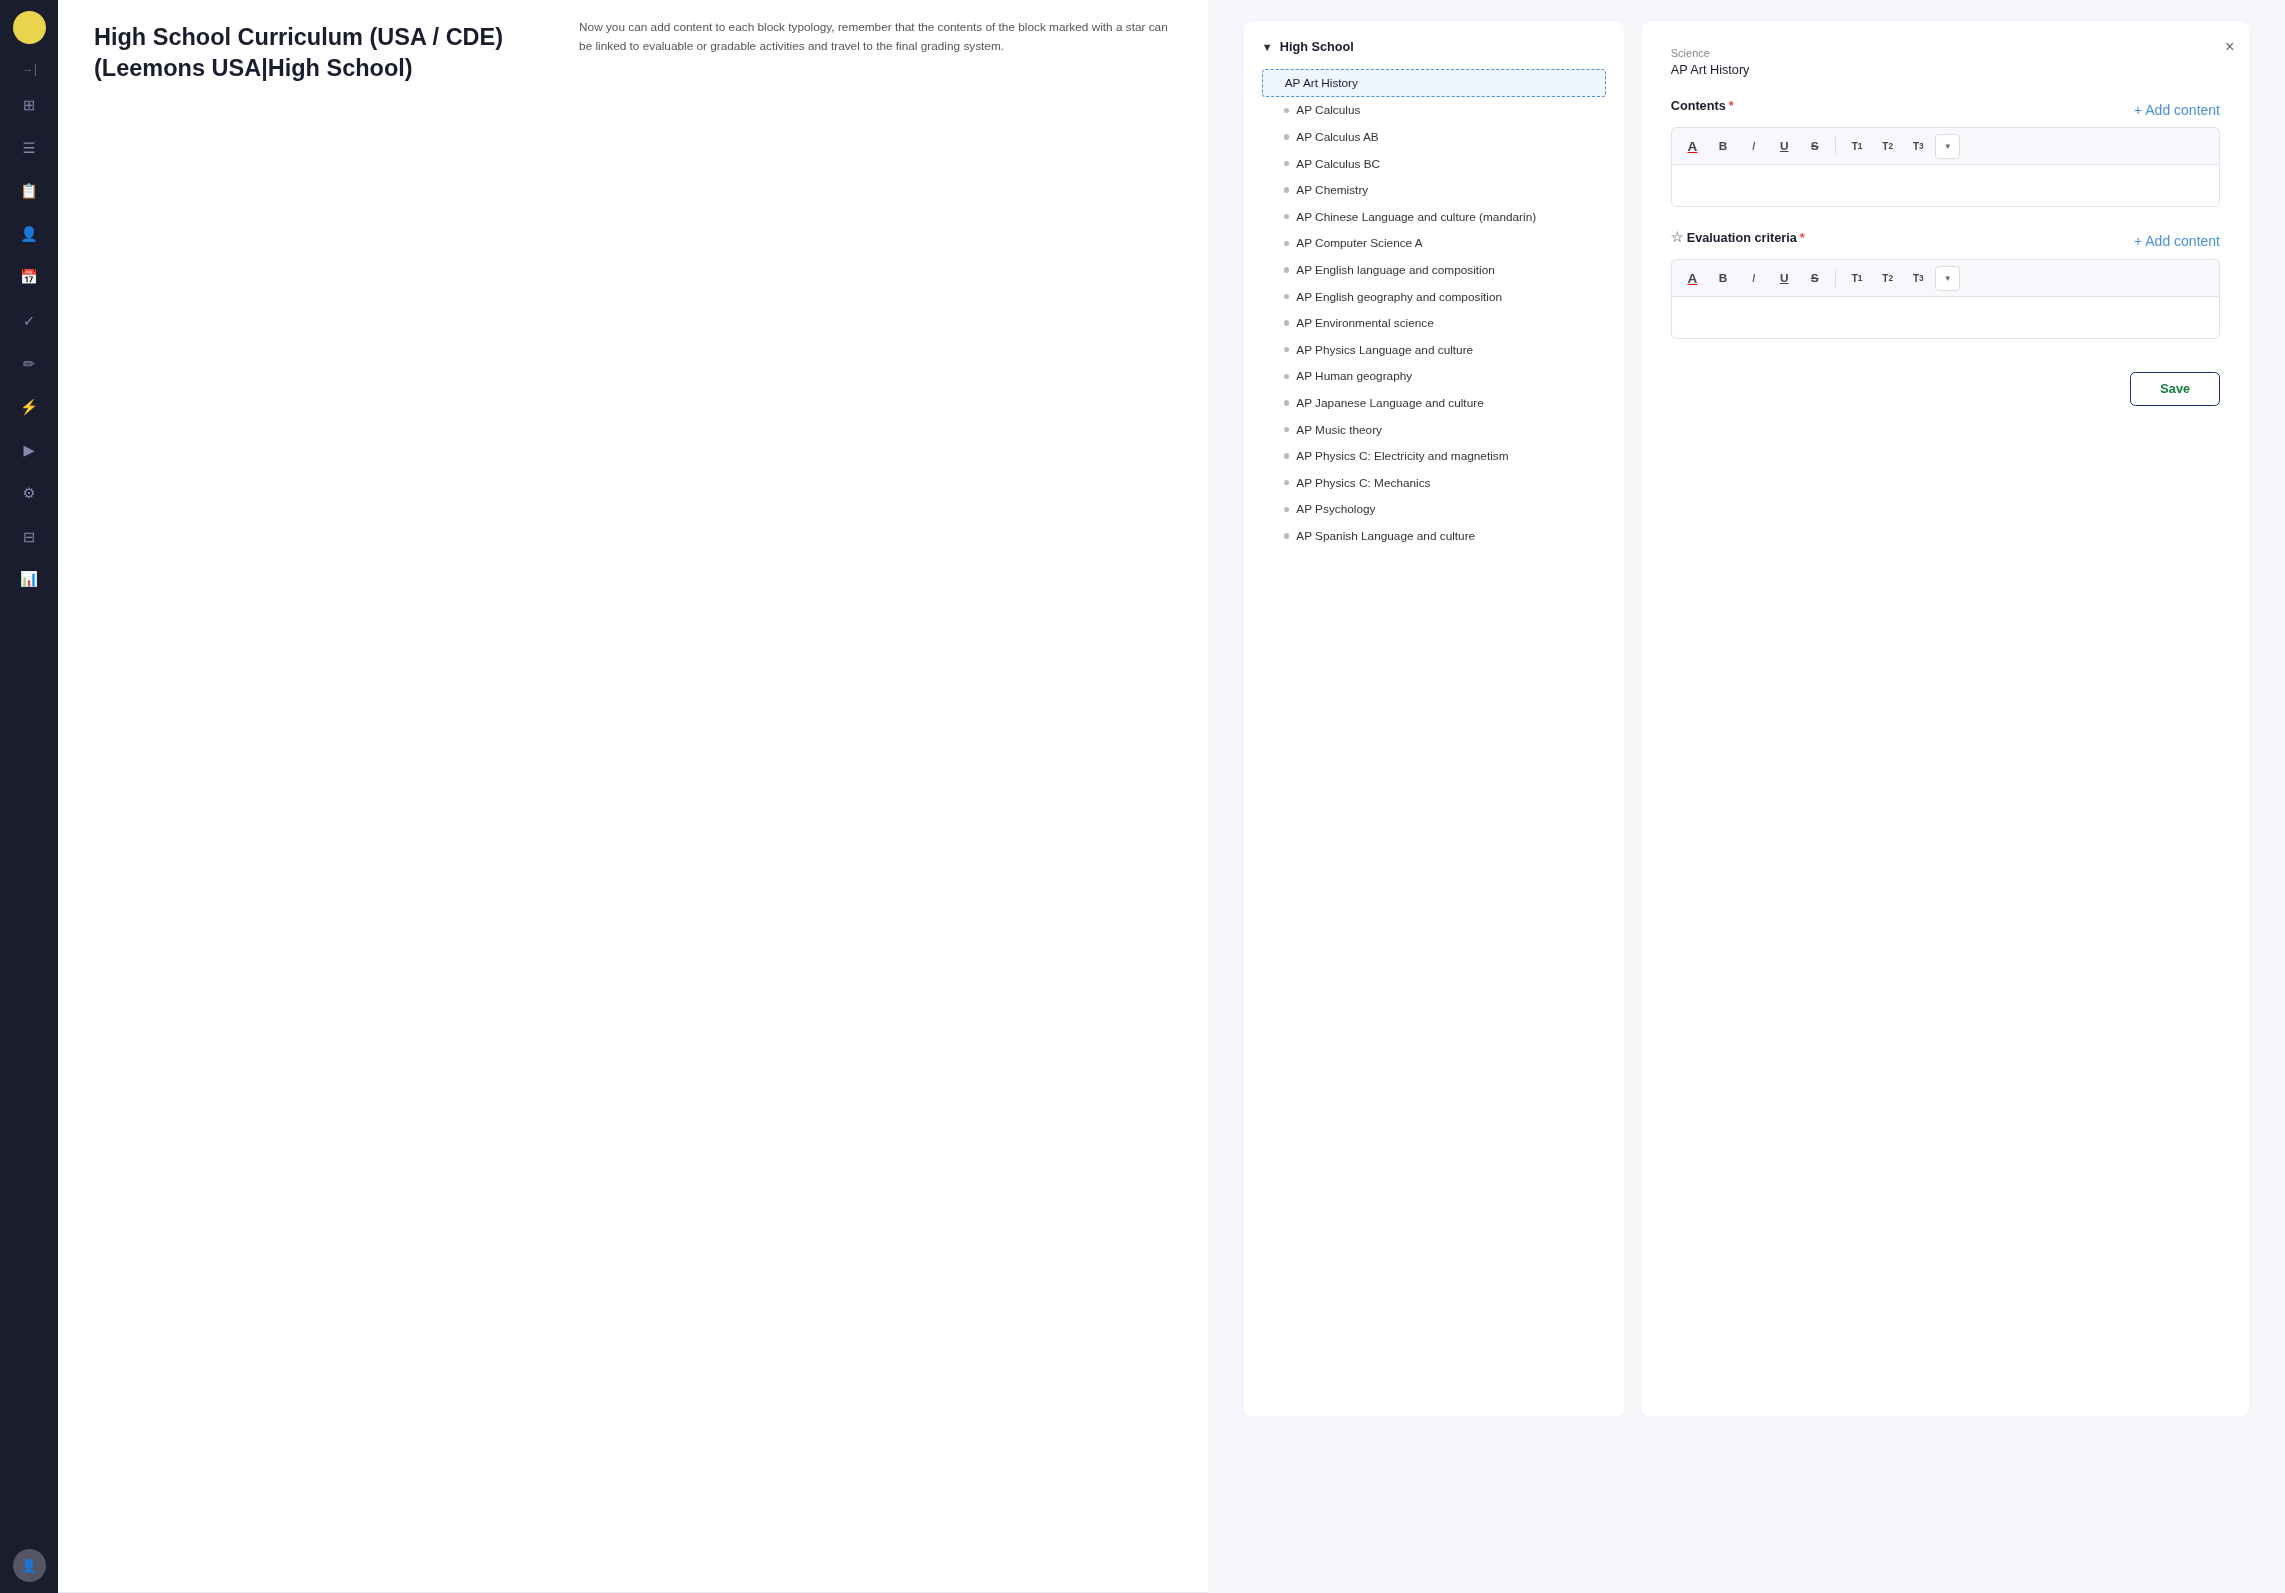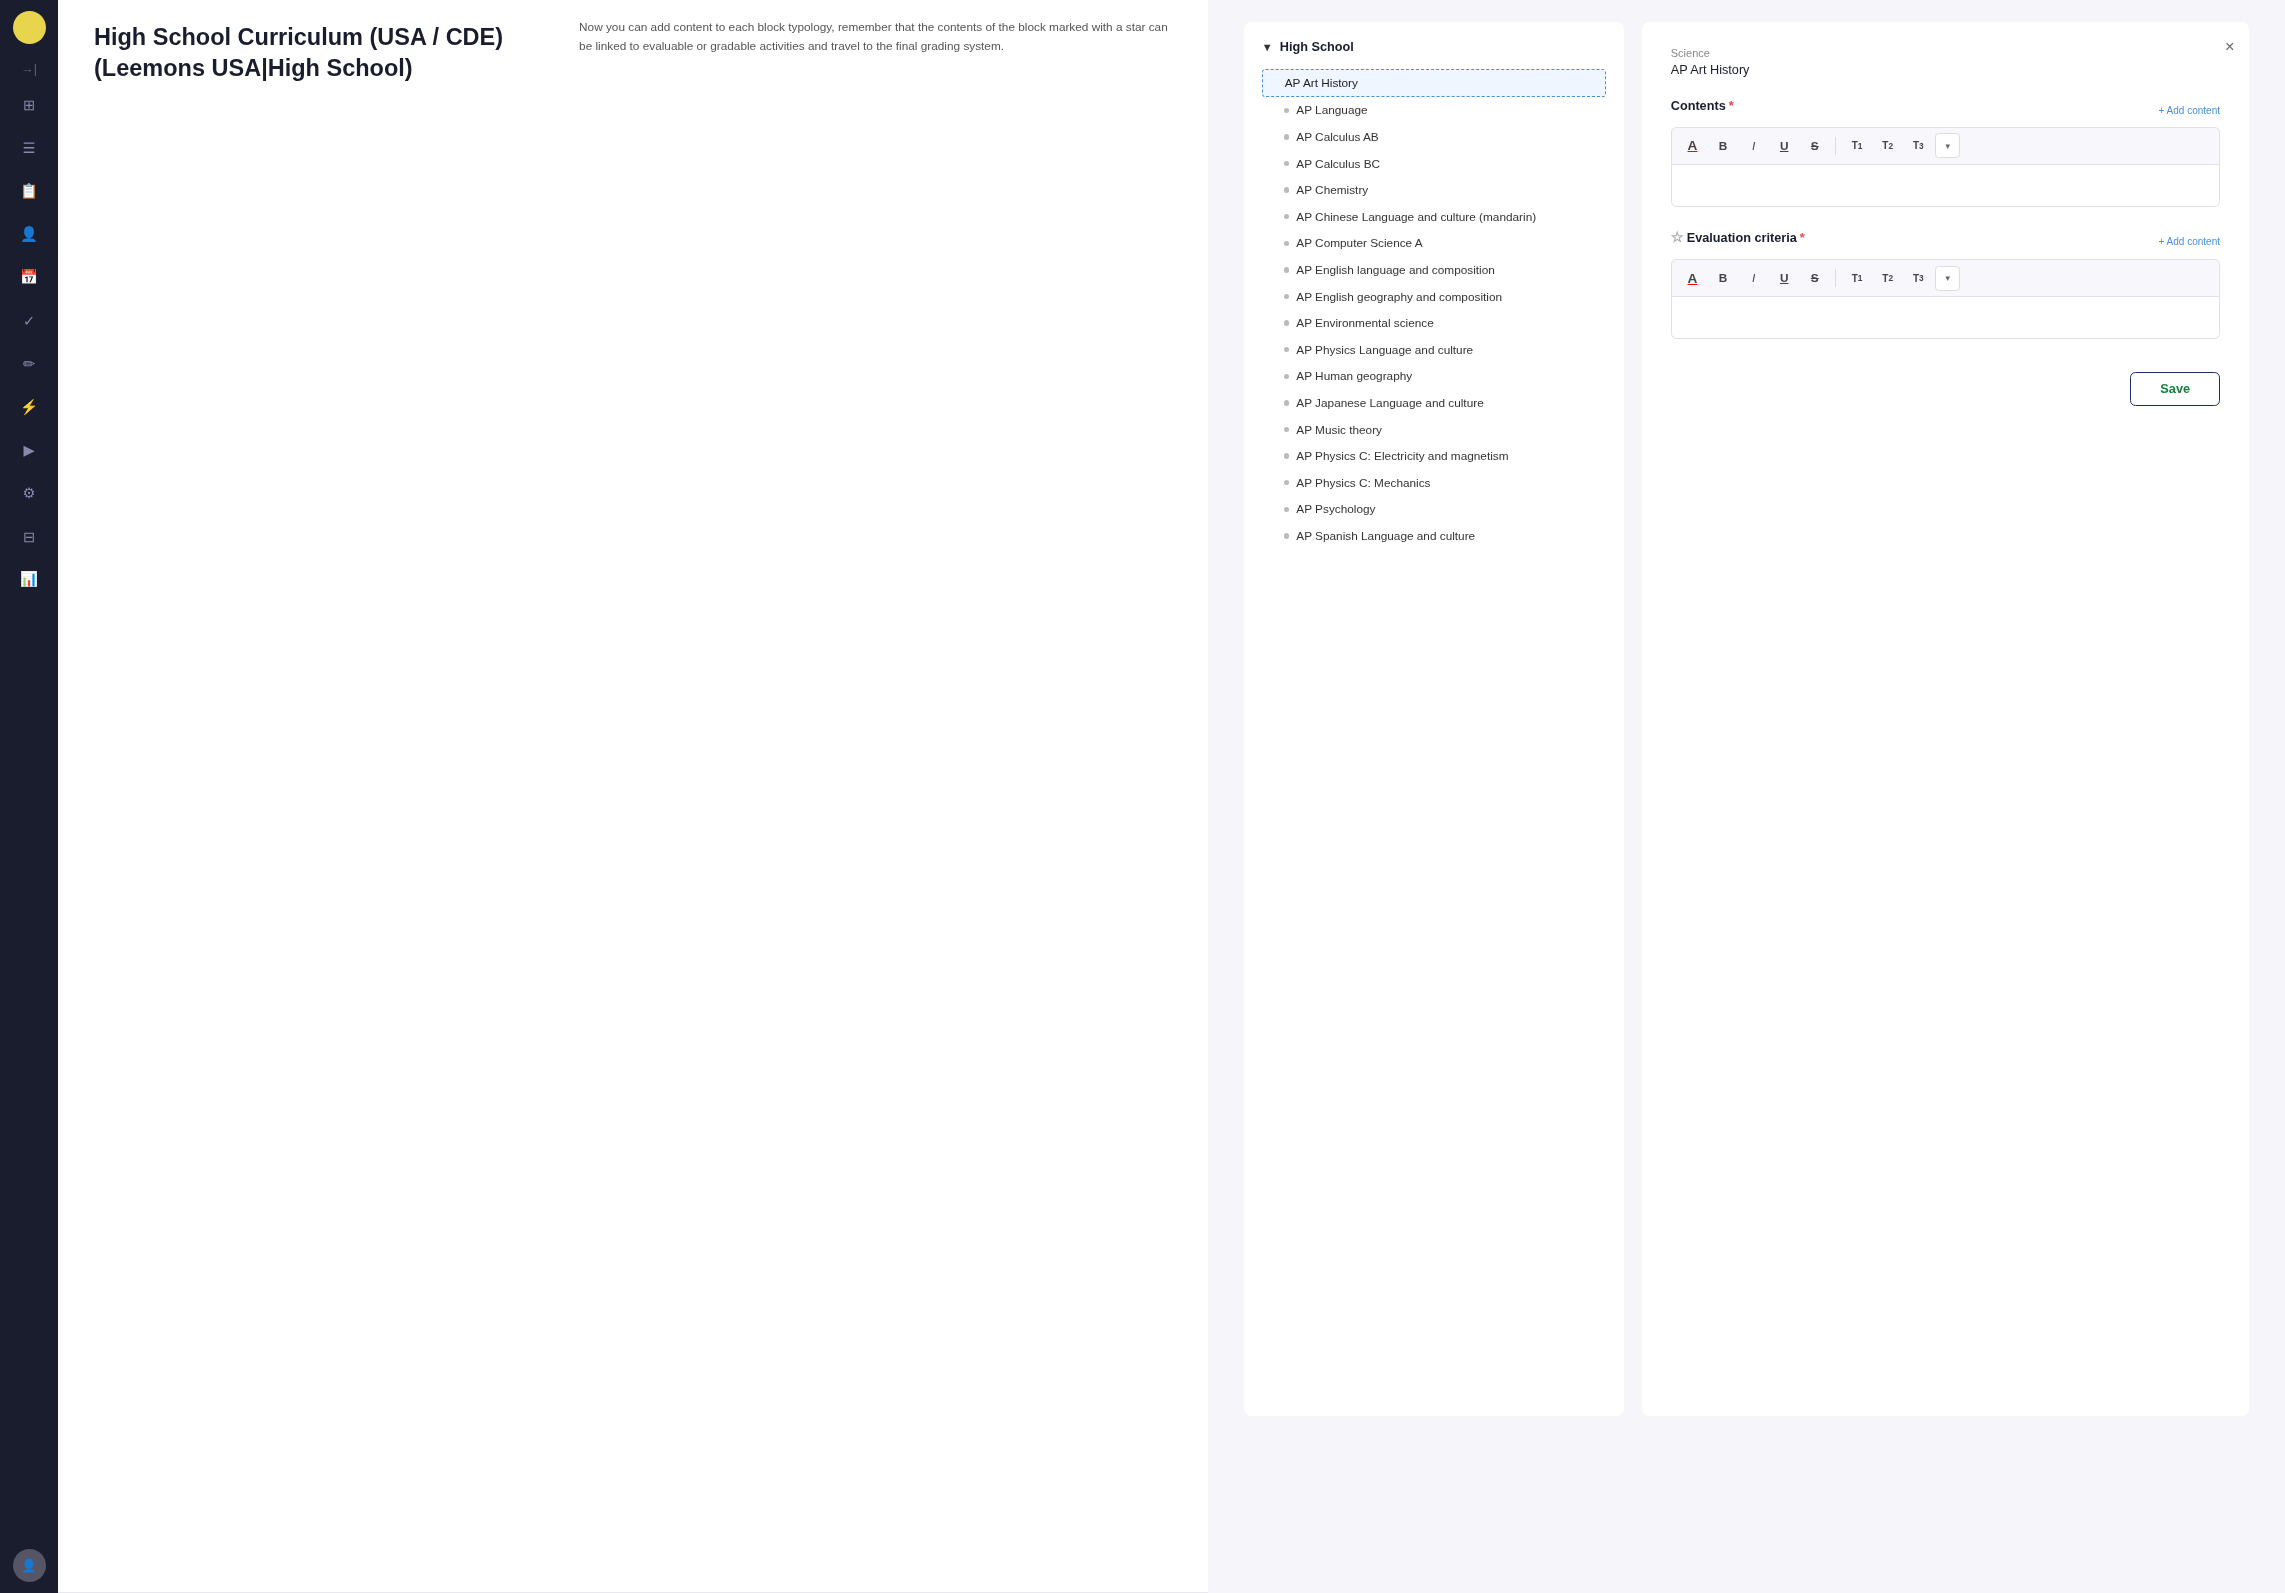--- a/index.html
+++ b/index.html
@@ -253,21 +253,21 @@
       background: white;
       width: 100%;
       resize: vertical;
     }
 
     .add-content-btn {
       display: flex;
       align-items: center;
       gap: 5.4px;
       color: #4a90d9;
-      font-size: 10px;
+      font-size: 14px;
       cursor: pointer;
       padding: 3.6px 0;
       background: none;
       border: none;
       font-weight: 500;
       margin-left: auto;
     }
 
     .toolbar-row {
       display: flex;
@@ -339,21 +339,21 @@
         <span class="arrow">▼</span>
         <span>High School</span>
       </div>
       <div id="tree-items">
 
       <div class="tree-item selected">
             <span>AP Art History</span>
           </div>
           <div class="tree-item">
             <span class="dot"></span>
-            <span>AP Language</span>
+            <span>AP Calculus</span>
           </div>
           <div class="tree-item">
             <span class="dot"></span>
             <span>AP Calculus AB</span>
           </div>
           <div class="tree-item">
             <span class="dot"></span>
             <span>AP Calculus BC</span>
           </div>
           <div class="tree-item">

